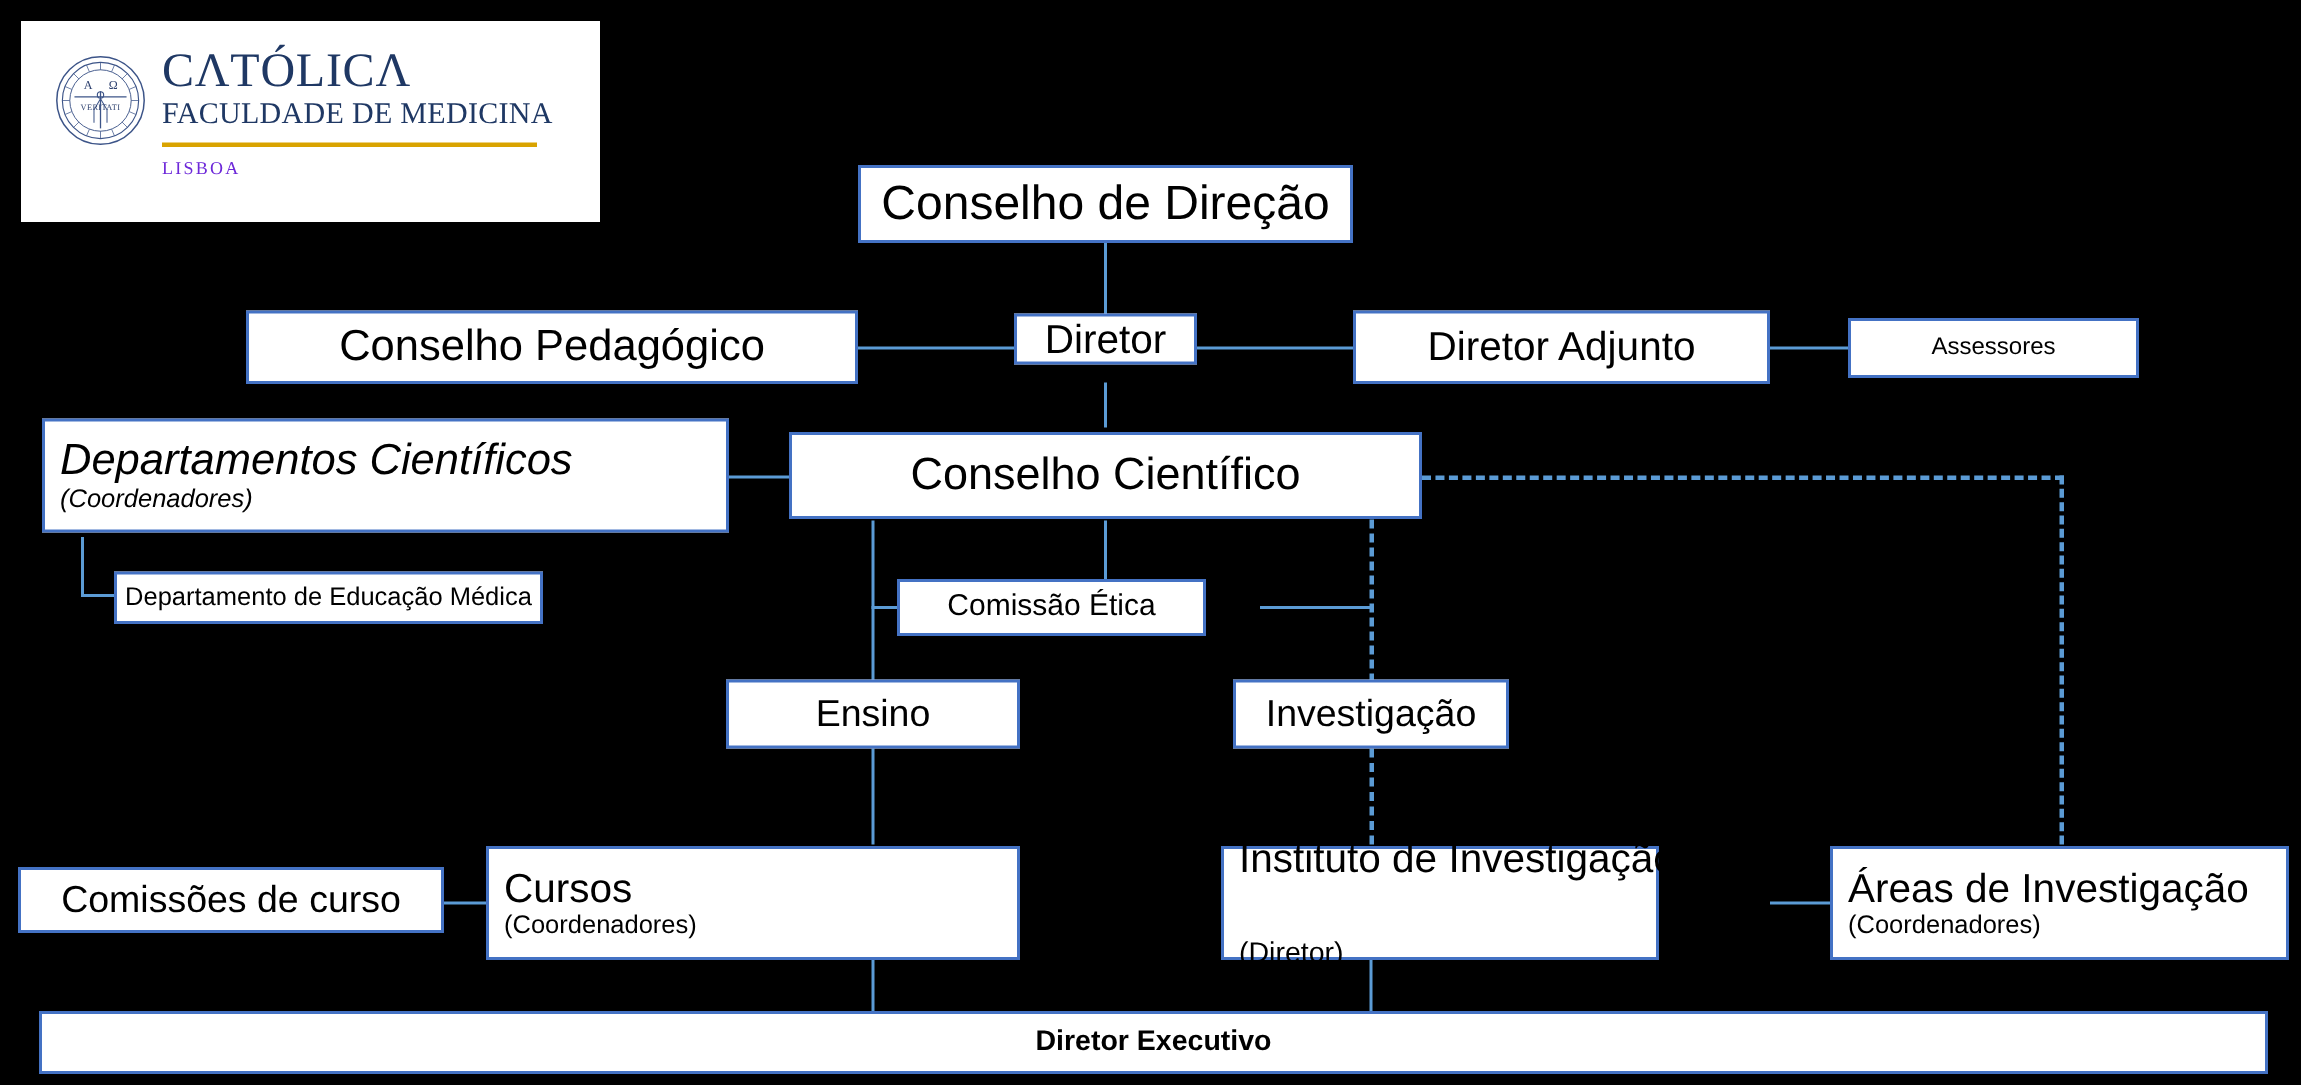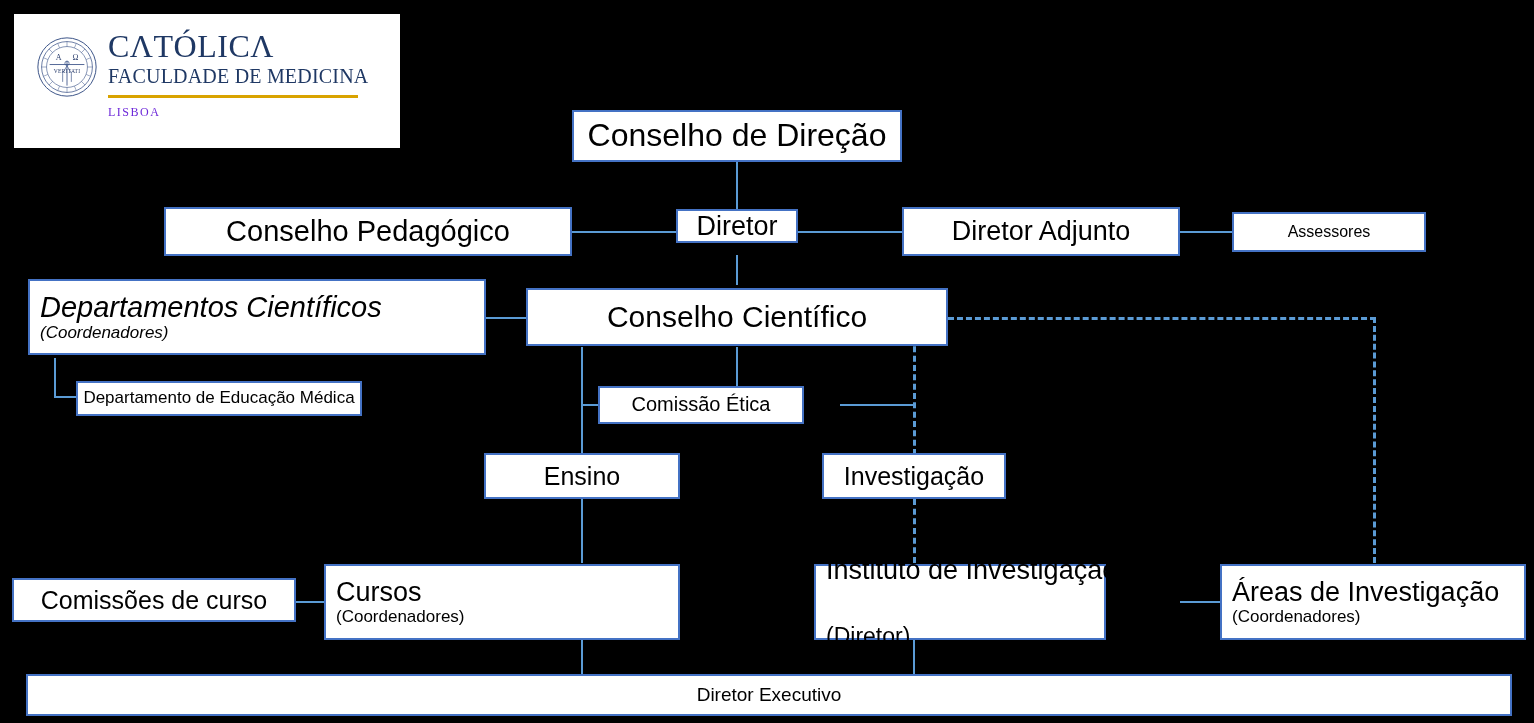--- a/index.html
+++ b/index.html
@@ -161,25 +161,25 @@
     <div class="t" style="font-size:25px;">Comissões de curso</div>
   </div>
 
   <div class="node leftal" style="left:324px;top:564px;width:356px;height:76px;">
     <div class="t" style="font-size:27px;">Cursos</div>
     <div class="s" style="font-size:17px;margin-top:2px;">(Coordenadores)</div>
   </div>
 
   <div class="node leftal" style="left:814px;top:564px;width:292px;height:76px;gap:20px;">
     <div class="t" style="font-size:27px;">Instituto de Investigação</div>
-    <div class="s" style="font-size:23px;margin-top:20px;">(Diretor)</div>
+    <div class="s" style="font-size:19px;margin-top:20px;">(Diretor)</div>
   </div>
 
   <div class="node leftal" style="left:1220px;top:564px;width:306px;height:76px;">
     <div class="t" style="font-size:27px;">Áreas de Investigação</div>
     <div class="s" style="font-size:17px;margin-top:2px;">(Coordenadores)</div>
   </div>
 
-  <div class="node center" style="left:26px;top:674px;width:1486px;height:42px;">
+  <div class="node center" style="left:26px;top:674px;width:1486px;height:42px;font-weight:bold;">
     <div class="t" style="font-size:19px;">Diretor Executivo</div>
   </div>
 
 </div>
 
 </body></html>

